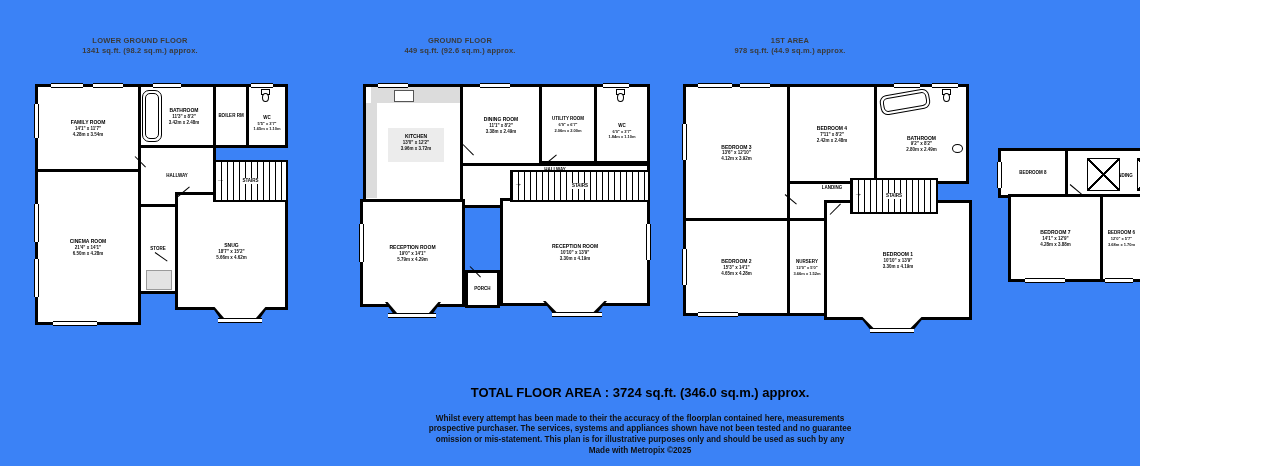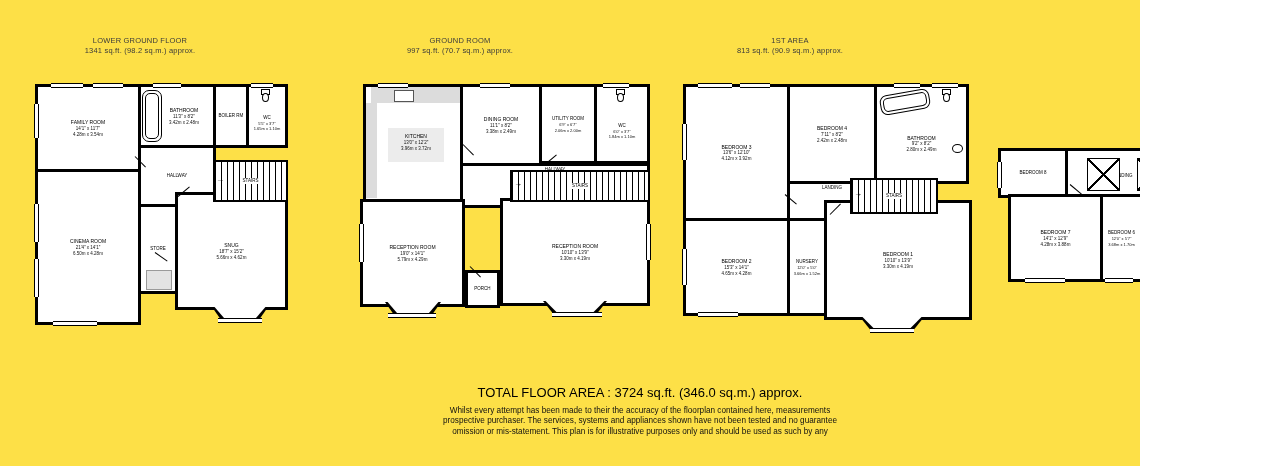--- a/index.html
+++ b/index.html
@@ -1,17 +1,17 @@
 <!DOCTYPE html>
 <html><head>
 <meta charset="utf-8">
 <style>
   html,body{margin:0;padding:0;background:#fff;}
-  .canvas{position:relative;width:1140px;height:466px;background:#fde047;overflow:hidden;
-          font-family:"Liberation Sans", sans-serif;color:#000;}
+  .canvas{position:relative;width:1140px;height:466px;background:#3b82f6;overflow:hidden;
+          font-family:"Liberation Sans", sans-serif;color:#000;font-weight:bold;}
   .ftitle{position:absolute;text-align:center;color:#3a3a3a;font-size:7.5px;line-height:1.35;letter-spacing:.2px;}
   .plan{position:absolute;}
   .room{position:absolute;box-sizing:border-box;border:3px solid #000;background:#fff;
         display:flex;align-items:center;justify-content:center;}
   .room.top{align-items:flex-start;}
   .rlbl{text-align:center;line-height:1.35;padding-top:1px;}
   .rname{font-size:5px;white-space:nowrap;}
   .rdim{font-size:4.5px;white-space:nowrap;color:#111;}
   .stairs{position:absolute;box-sizing:border-box;border:2px solid #000;
           background:repeating-linear-gradient(90deg,#000 0,#000 1px,#fff 1px,#fff 6px);
@@ -37,40 +37,40 @@
   .sink{position:absolute;width:9px;height:7px;border:1px solid #000;border-radius:50%;background:#fff;}
   .xbox{position:absolute;box-sizing:border-box;border:1px solid #000;background:
         linear-gradient(45deg,transparent 47%,#000 47%,#000 53%,transparent 53%),
         linear-gradient(135deg,transparent 47%,#000 47%,#000 53%,transparent 53%),#fff;}
   .counter{position:absolute;background:#dcdcdc;}
   .island{position:absolute;background:#ececec;}
   .appl{position:absolute;background:#e3e3e3;border:1px solid #9a9a9a;}
   .sinkbox{position:absolute;background:#fff;border:1px solid #555;}
   .arrow{position:absolute;font-size:8px;line-height:1;color:#000;}
   .footer{position:absolute;left:0;top:385px;width:1280px;text-align:center;}
-  .total{font-size:13px;color:#000;margin-bottom:6px;}
+  .total{font-size:13px;color:#000;margin-bottom:14px;}
   .disc{font-size:8.2px;line-height:1.25;color:#111;}
   .credit{font-size:8.2px;color:#111;margin-top:1px;}
 </style>
 </head>
 <body>
 
 <div class="canvas">
 
   <div class="ftitle" style="left:40px;top:36px;width:200px;">
     <div>LOWER GROUND FLOOR</div>
     <div>1341 sq.ft. (98.2 sq.m.) approx.</div>
   </div>
   <div class="ftitle" style="left:370px;top:36px;width:180px;">
-    <div>GROUND ROOM</div>
-    <div>997 sq.ft. (70.7 sq.m.) approx.</div>
+    <div>GROUND FLOOR</div>
+    <div>449 sq.ft. (92.6 sq.m.) approx.</div>
   </div>
   <div class="ftitle" style="left:700px;top:36px;width:180px;">
     <div>1ST AREA</div>
-    <div>813 sq.ft. (90.9 sq.m.) approx.</div>
+    <div>978 sq.ft. (44.9 sq.m.) approx.</div>
   </div>
 
   <div class="plan" style="left:35px;top:84px;width:256px;height:246px;">
     <div class="room" style="left:0;top:0;width:106px;height:88px;">
       <div class="rlbl">
         <div class="rname">FAMILY ROOM</div>
         <div class="rdim">14'1" x 11'7"</div>
         <div class="rdim">4.28m x 3.54m</div>
       </div>
     </div>
@@ -348,15 +348,16 @@
     <div class="door" style="left:150px;top:108px;transform:rotate(-45deg);"></div>
   </div>
 
   <div class="footer">
     <div class="total">TOTAL FLOOR AREA : 3724 sq.ft. (346.0 sq.m.) approx.</div>
     <div class="disc">
       <div>Whilst every attempt has been made to their the accuracy of the floorplan contained here, measurements</div>
       <div>prospective purchaser. The services, systems and appliances shown have not been tested and no guarantee</div>
       <div>omission or mis-statement. This plan is for illustrative purposes only and should be used as such by any</div>
     </div>
+    <div class="credit">Made with Metropix ©2025</div>
   </div>
 
 </div>
 
 </body></html>

